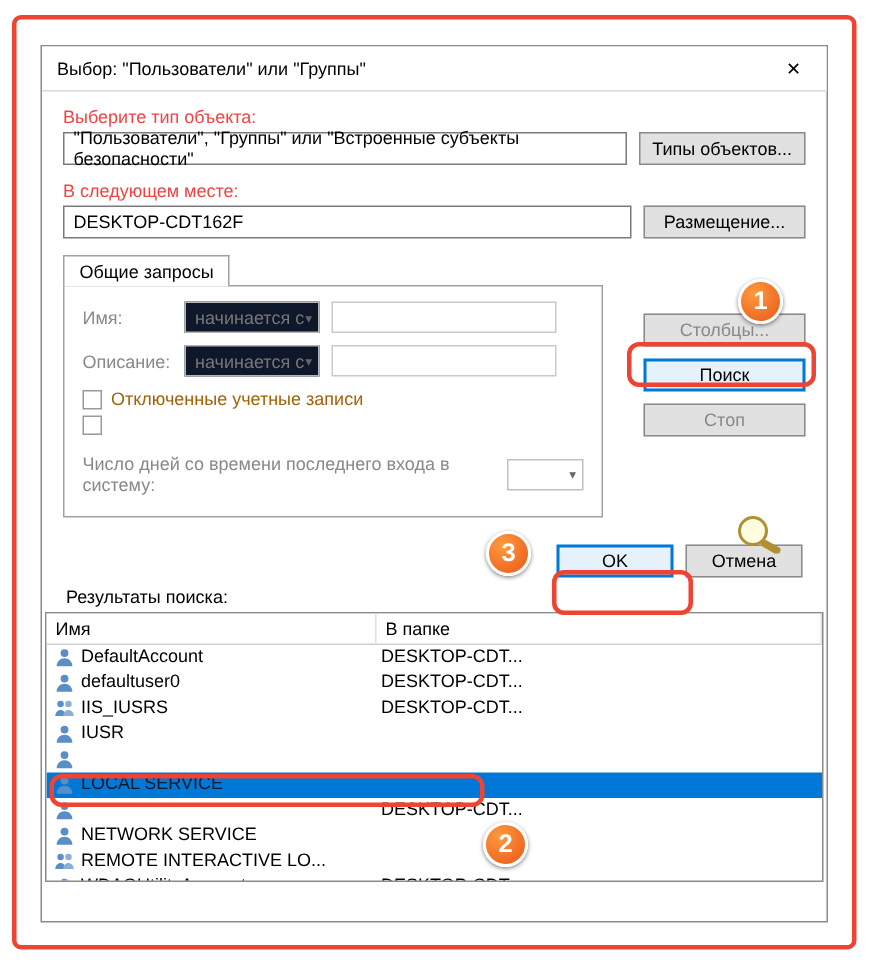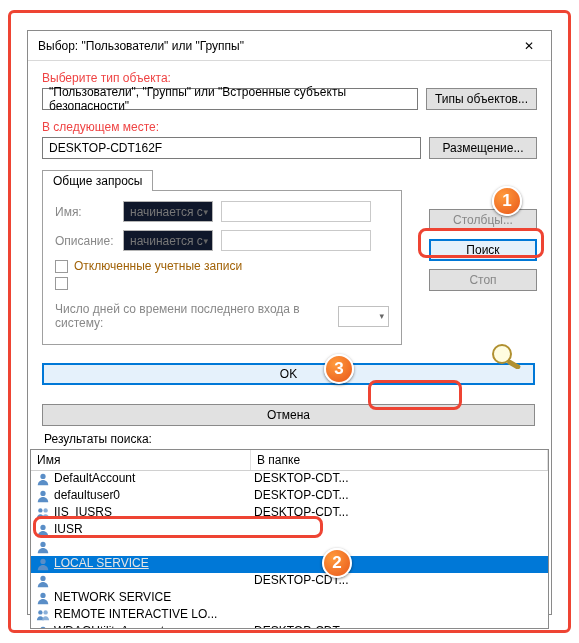--- a/index.html
+++ b/index.html
@@ -23,29 +23,29 @@
   .form-row .flab { width: 60px; color: #888; }
   .combo { border: 1px solid #b5b5b5; background: #0f172a; height: 21px; width: 90px; display: flex; align-items: center; justify-content: space-between; padding: 0 4px 0 6px; color: #777; text-align: center; }
   .txt { border: 1px solid #c9c9c9; background: #fff; height: 21px; width: 150px; }
   .chk-row { display: flex; align-items: flex-end; gap: 6px; margin-top: 4px; color: #a16207; }
   .chk { width: 13px; height: 13px; border: 1px solid #999; background: #fff; }
   .last-row { display: flex; align-items: center; gap: 8px; margin-top: 12px; color: #888; }
   .ncombo { border: 1px solid #c0c0c0; height: 21px; width: 54px; display: flex; align-items: center; justify-content: flex-end; padding-right: 4px; color: #999; }
   .right-col { position: absolute; right: 14px; top: 178px; width: 108px; display: flex; flex-direction: column; gap: 8px; }
   .right-col .btn { width: 108px; min-width: 0; }
   .magnifier { position: absolute; right: 22px; top: 310px; width: 40px; height: 28px; }
-  .ok-cancel { display: flex; gap: 19px; justify-content: flex-end; margin: 18px 0 6px 0; padding-right: 2px; flex-direction: column; }
+  .ok-cancel { display: flex; gap: 8px; justify-content: flex-end; margin: 18px 0 6px 0; padding-right: 2px; }
   .ok-btn { border: 2px solid #0078d7; background: #e5f1fb; }
   .results-box { border: 1px solid #8a8a8a; margin: 0 2px 2px 2px; height: 180px; overflow: hidden; background: #fff; }
   .results-head { display: flex; border-bottom: 1px solid #d0d0d0; background: #fff; }
   .results-head div { padding: 3px 6px; border-right: 1px solid #e0e0e0; }
   .col-name { width: 220px; }
   .col-folder { flex: 1; }
   .res-row { display: flex; height: 17px; padding-left: 4px; }
-  .res-row.selected { background: #0078d7; color: #e5e5e5; text-decoration: underline; }
+  .res-row.selected { background: #0078d7; color: #0f172a; }
   .res-row .ricon { width: 16px; height: 16px; margin-right: 3px; display: inline-flex; align-items: center; justify-content: center; }
   .res-row .rname { width: 200px; white-space: nowrap; overflow: hidden; }
   .res-row .rfolder { white-space: nowrap; overflow: hidden; }
   .user-icon svg, .group-icon svg { width: 14px; height: 14px; }
   .annot { position: absolute; width: 30px; height: 30px; border-radius: 50%; background: radial-gradient(circle at 35% 30%, #ff9a3c, #e8571a); border: 2px solid #fff; box-shadow: 0 1px 3px rgba(0,0,0,0.5); color: #fff; font-weight: bold; font-size: 17px; display: flex; align-items: center; justify-content: center; z-index: 60; }
   .ring { position: absolute; border: 3px solid #e43; border-radius: 8px; pointer-events: none; z-index: 55; }
   .chev { font-size: 9px; color: #666; }
   .results-label { margin: 4px 0 3px 2px; }
 </style>
 </head>

